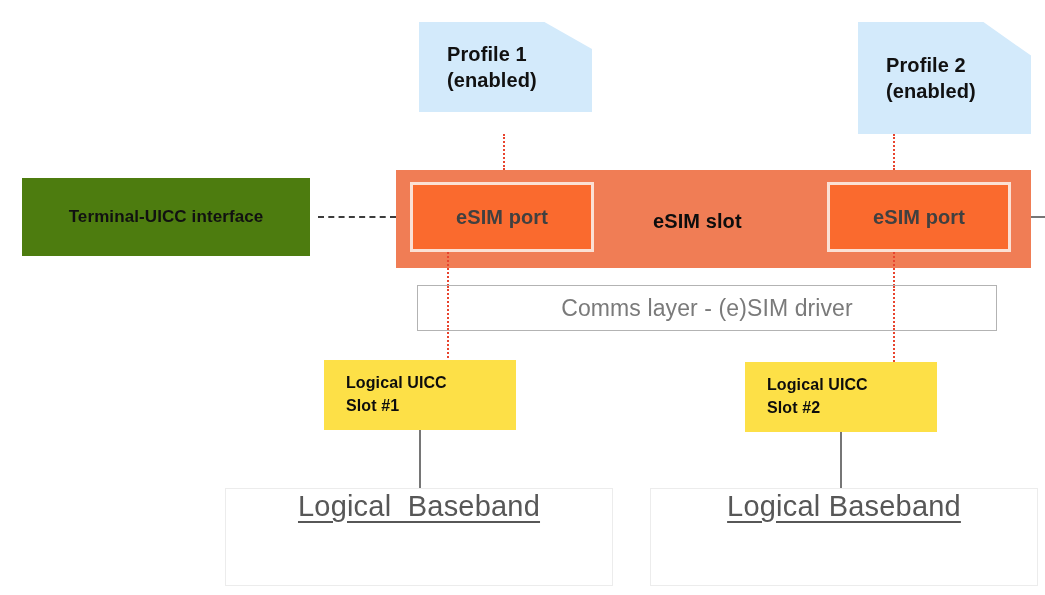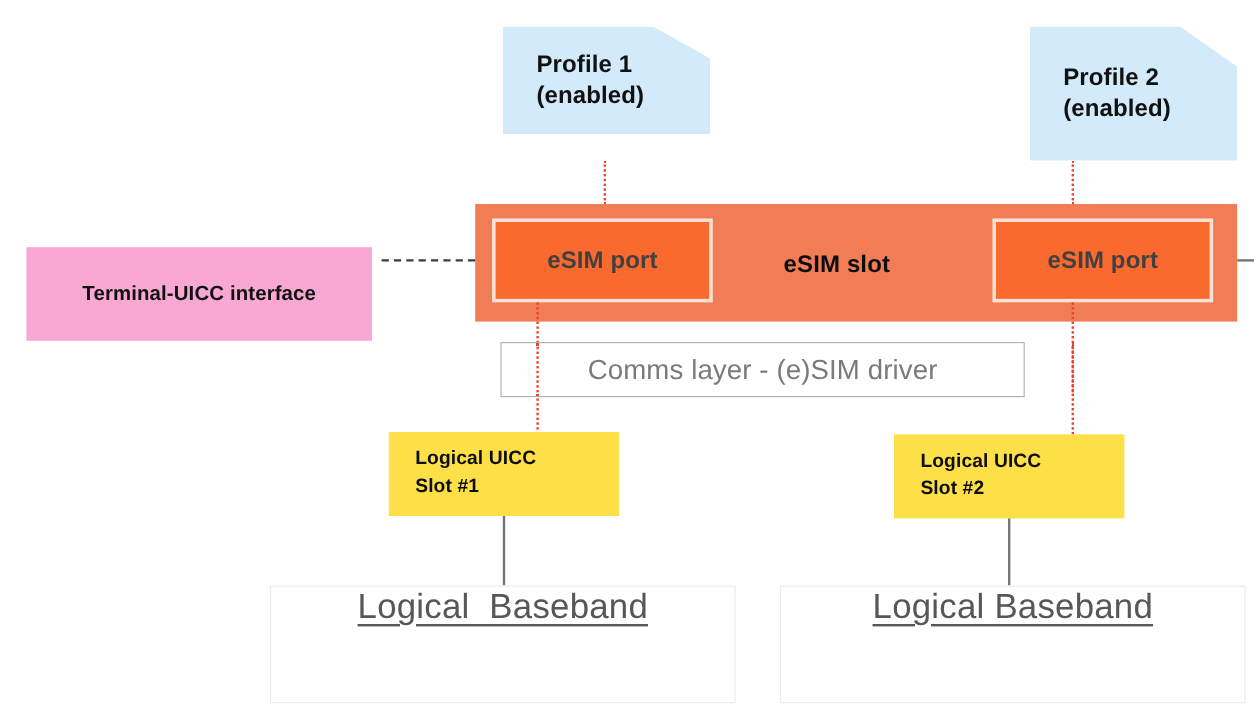--- a/index.html
+++ b/index.html
@@ -62,25 +62,24 @@
   }
   .port-label {
     font-size: 20px;
     font-weight: bold;
     color: #404040;
     letter-spacing: 0.1px;
   }
 
   
   .terminal-box {
-    background: #f9a8d4;
-    display: flex;
-    align-items: center;
-    justify-content: center;
-    margin-top: 28px;
+    background: #4d7c0f;
+    display: flex;
+    align-items: center;
+    justify-content: center;
   }
   .terminal-label {
     font-size: 17px;
     font-weight: bold;
     color: #111111;
     letter-spacing: 0.1px;
   }
 
   
   .comms-box {
@@ -189,21 +188,21 @@
     <span class="terminal-label">Terminal-UICC interface</span>
   </div>
 
   <div class="abs dashed-h" style="left:318px; top:216px; width:78px;"></div>
 
   <div class="abs stub-h" style="left:1031px; top:216px; width:14px;"></div>
 
   <div class="abs dotted-v" style="left:447px; top:252px; height:110px;"></div>
   <div class="abs dotted-v" style="left:893px; top:252px; height:110px;"></div>
 
-  <div class="abs comms-box" style="left:417px; top:285px; width:437px; height:46px;">
+  <div class="abs comms-box" style="left:417px; top:285px; width:580px; height:46px;">
     <span class="comms-label">Comms layer - (e)SIM driver</span>
   </div>
 
   <div class="abs dotted-v" style="left:447px; top:286px; height:44px;"></div>
   <div class="abs dotted-v" style="left:893px; top:286px; height:44px;"></div>
 
   <div class="abs uicc-box" style="left:324px; top:360px; width:192px; height:70px;">
     <span class="uicc-label">Logical UICC
 Slot #1</span>
   </div>

